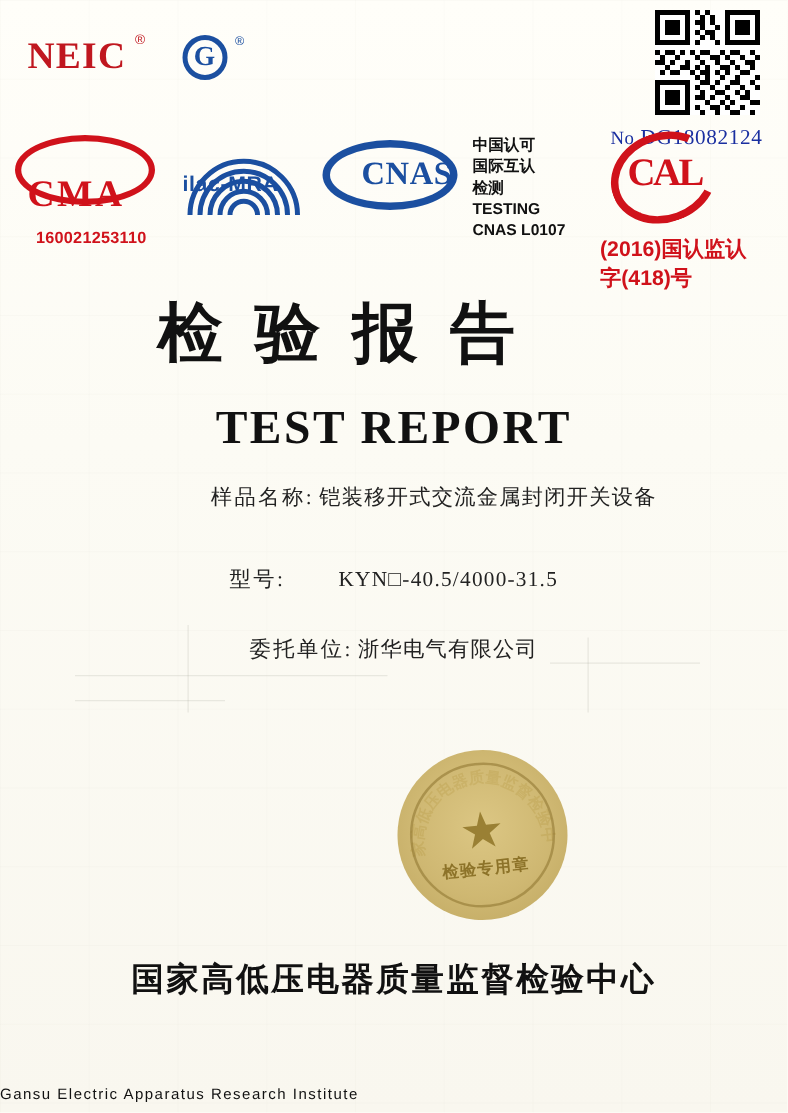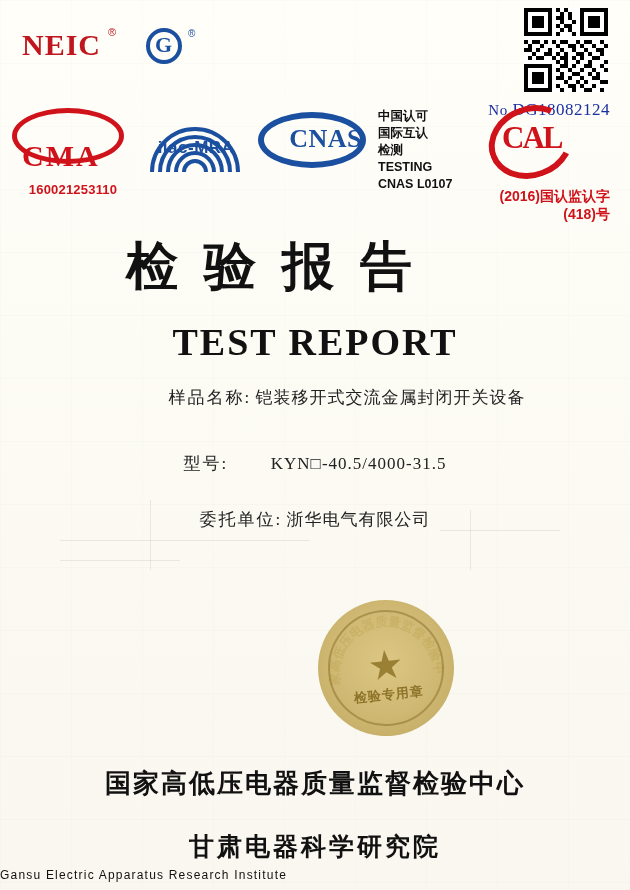--- a/index.html
+++ b/index.html
@@ -85,21 +85,21 @@
   }
   .cma .num{
     position:absolute;left:0;top:74px;width:122px;
     text-align:center;font-weight:bold;font-size:13px;color:#d0121b;
     font-family:"Liberation Sans", sans-serif;letter-spacing:.2px;
   }
 
   .ilac{position:absolute;left:140px;top:2px;width:110px;height:86px;}
   .ilac .arcs{position:absolute;left:0;top:0;}
   .ilac .label{
-    position:absolute;left:6px;top:36px;width:100px;text-align:center;
+    position:absolute;left:6px;top:36px;width:100px;text-align:left;
     font-family:"Liberation Sans",sans-serif;font-weight:bold;font-size:17px;
     color:#1b4fa0;letter-spacing:.5px;
   }
 
   .cnas{position:absolute;left:258px;top:6px;width:112px;height:76px;}
   .cnas .ell{
     position:absolute;left:0;top:6px;width:108px;height:56px;
     border:6px solid #1b4fa0;border-radius:54px/28px;box-sizing:border-box;
   }
   .cnas .txt{
@@ -122,22 +122,22 @@
     box-sizing:border-box;
     border-right-color:transparent;
     transform:rotate(-20deg);
   }
   .cal .letters{
     position:absolute;left:22px;top:16px;
     font-family:"Liberation Serif",serif;font-weight:bold;
     font-size:31px;color:#d0121b;letter-spacing:-2px;
   }
   .cal .num{
-    position:absolute;left:0;top:84px;width:130px;text-align:right;
-    font-size:14px;font-weight:bold;color:#d0121b;
+    position:absolute;left:0;top:84px;width:130px;text-align:left;
+    font-size:17px;font-weight:bold;color:#d0121b;
   }
 
   
   .title-cn{
     position:absolute;left:0;top:232px;width:538px;text-align:center;
     font-family:"Liberation Serif", serif;
     font-weight:bold;font-size:52px;letter-spacing:26px;
     color:#111;text-indent:26px;
   }
   .title-en{
@@ -409,15 +409,14 @@
       </defs>
       <text>
         <textPath href="#sealArc" startOffset="50%" text-anchor="middle">国家高低压电器质量监督检验中心</textPath>
       </text>
     </svg>
     <div class="star">★</div>
     <div class="bottom-txt">检验专用章</div>
   </div>
 
   <div class="org1-cn">国家高低压电器质量监督检验中心</div>
-  <div class="org2-cn">甘肃电器科学研究院</div>
   <div class="org2-en">Gansu Electric Apparatus Research Institute</div>
 </div>
 
 </body></html>

